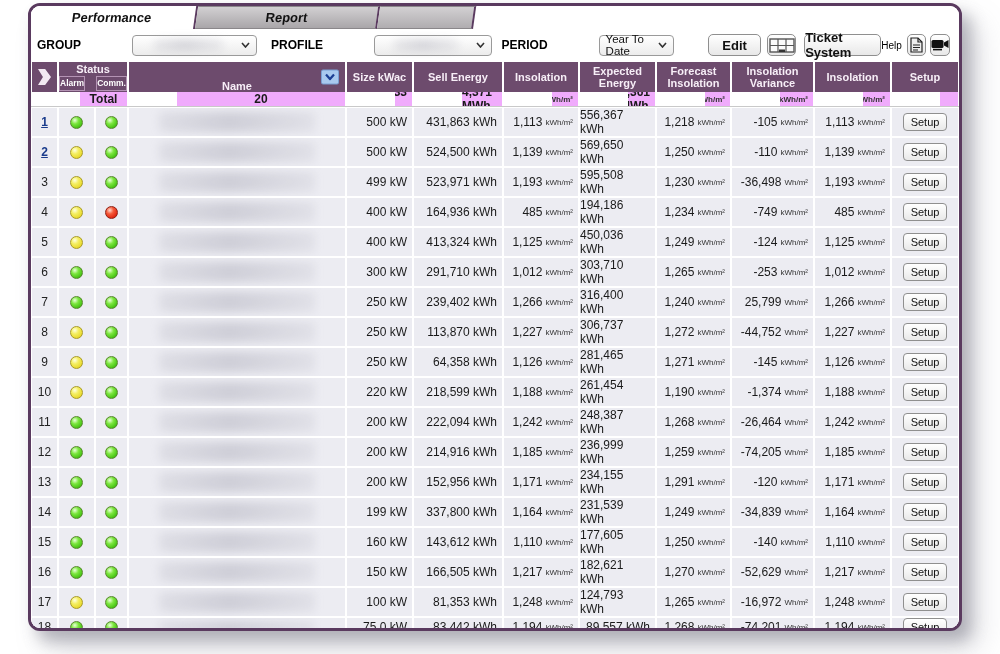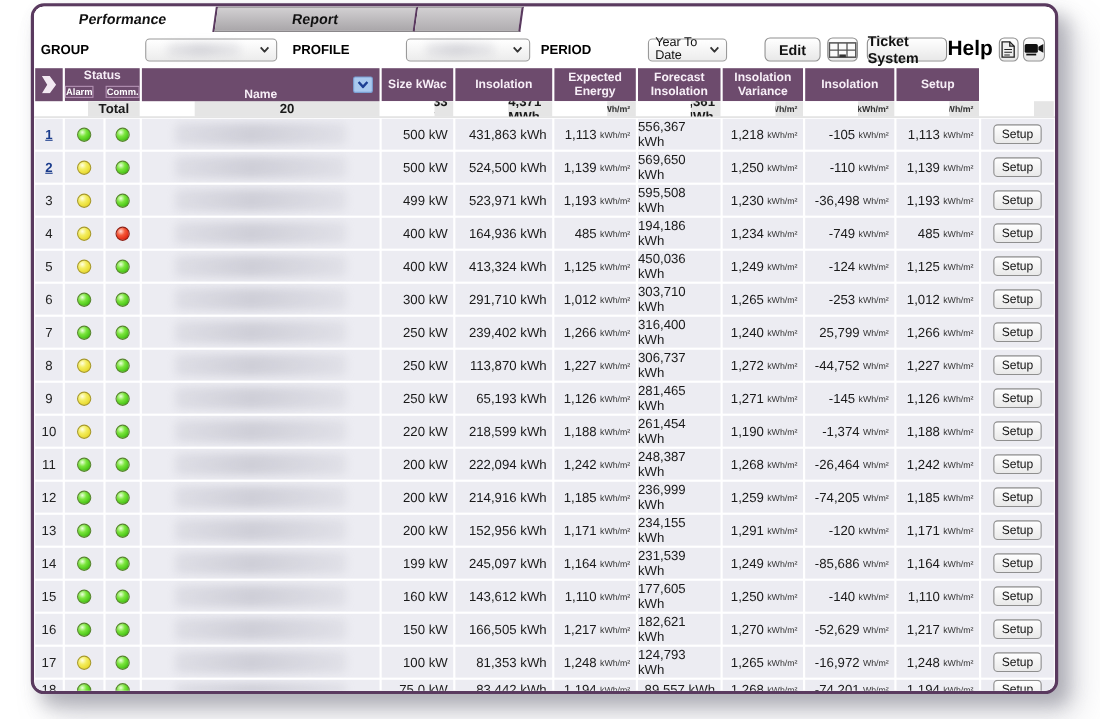--- a/index.html
+++ b/index.html
@@ -42,39 +42,39 @@
   .btn {
     height:22px; border:1px solid #8f8f8f; border-radius:5px;
     background:linear-gradient(#ffffff,#e8e8e8);
     font-size:13px; font-weight:bold; color:#111;
     display:flex; align-items:center; justify-content:center; cursor:pointer;
   }
   .btn-edit { width:70px; margin-right:6px; }
   .btn-grid { width:38px; margin-right:8px; }
   .btn-ticket { width:102px; }
   .spacer { flex:1; }
-  .help { font-size:19px; font-weight:bold; margin-right:5px; }
+  .help { font-size:10px; font-weight:normal; margin-right:5px; }
   .btn-icon { width:25px; margin-right:4px; }
 
   
   :root { --cols: 25px 35px 31px 216px 65px 88px 74px 75px 73px 81px 75px 1fr; }
   .thead { flex:0 0 auto; height:31px; display:grid; grid-template-columns:var(--cols); column-gap:2px; background:#fff; padding:1px 1px 0 1px; }
   .th { background:#6d4b6d; color:#f7eef7; font-size:11px; font-weight:bold; display:flex; align-items:center; justify-content:center; text-align:center; line-height:1.1; }
   .th.wrap2 { white-space:pre-line; }
   .th-arrow { position:relative; }
   .arrow-glyph { width:13px; height:16px; background:#f2e9f2; clip-path:polygon(0 0,55% 0,100% 50%,55% 100%,0 100%,38% 50%); }
   .th-status { display:flex; flex-direction:column; padding:0; }
   .status-top { height:14px; display:flex; align-items:center; justify-content:center; font-size:11px; font-weight:bold; }
-  .status-sub { flex:1; display:flex; gap:11px; padding:0 1px 1px 1px;align-items:center; }
+  .status-sub { flex:1; display:flex; gap:11px; padding:0 1px 1px 1px; }
   .status-sub > div { flex:1; border:1px solid #b493b4; font-size:8.5px; font-weight:bold; display:flex; align-items:center; justify-content:center; color:#fff; }
   .th-name { position:relative;align-items:flex-end; }
   .sort-btn { position:absolute; right:6px; top:50%; transform:translateY(-50%); width:18px; height:15px; background:#a9c9ef; border:1px solid #7aa0d4; border-radius:2px; display:flex; align-items:center; justify-content:center; cursor:pointer; }
 
   .total-row { flex:0 0 auto; height:15px; display:grid; grid-template-columns:var(--cols); column-gap:2px; background:#fff; border-bottom:1px solid #c9c9c9; padding:0 1px; }
-  .total-row .td { background:#e5e5e5;margin-left:48px; }
+  .total-row .td { background:#f0abfc;margin-left:48px; }
   .total-label { grid-column:1 / 4; justify-content:center; font-weight:bold; font-size:12.5px; }
   .total-count { justify-content:center; font-weight:bold; font-size:12.5px; }
   .total-num { font-weight:bold; font-size:12.5px; }
 
   .tbody { flex:1; display:flex; flex-direction:column; gap:2px; background:#fff; padding:1px; }
   .tr { flex:1; display:grid; grid-template-columns:var(--cols); column-gap:2px; }
   .td { background:#ececf2; display:flex; align-items:center; font-size:12px; color:#1a1a1a; overflow:hidden; }
   .c-center { justify-content:center; }
   .c-right { justify-content:flex-end; padding-right:5px; }
   .rownum { font-size:12px; color:#222; text-decoration:none; }
@@ -169,20 +169,21 @@
       </div>
       <div class="th th-name">
         <span>Name</span>
         <div class="sort-btn">
           <svg width="10" height="7" viewBox="0 0 10 7">
               <polyline points="1,1 5,5.5 9,1" fill="none" stroke="#1d3f94" stroke-width="2.2"></polyline>
             </svg>
         </div>
       </div>
       <div class="th">Size kWac</div>
+      <div class="th">Sell Energy</div>
       <div class="th">Insolation</div>
       <div class="th wrap2">Expected
 Energy</div>
       <div class="th wrap2">Forecast
 Insolation</div>
       <div class="th wrap2">Insolation
 Variance</div>
       <div class="th">Insolation</div>
       <div class="th">Setup</div>
     </div>
@@ -508,21 +509,21 @@
     <div class="td c-center">
             <span class="led yellow"></span>
           </div>
     <div class="td c-center">
             <span class="led green"></span>
           </div>
     <div class="td">
             <div class="smudge"></div>
           </div>
     <div class="td c-right">250 kW</div>
-    <div class="td c-right">65,193 kWh</div>
+    <div class="td c-right">64,358 kWh</div>
     <div class="td c-right">
             <span>1,126</span>
             <span class="unit">kWh/m²</span>
           </div>
     <div class="td c-right">281,465 kWh</div>
     <div class="td c-right">
             <span>1,271</span>
             <span class="unit">kWh/m²</span>
           </div>
     <div class="td c-right">
@@ -688,32 +689,32 @@
     <div class="td c-center">
             <span class="led green"></span>
           </div>
     <div class="td c-center">
             <span class="led green"></span>
           </div>
     <div class="td">
             <div class="smudge"></div>
           </div>
     <div class="td c-right">199 kW</div>
-    <div class="td c-right">245,097 kWh</div>
+    <div class="td c-right">337,800 kWh</div>
     <div class="td c-right">
             <span>1,164</span>
             <span class="unit">kWh/m²</span>
           </div>
     <div class="td c-right">231,539 kWh</div>
     <div class="td c-right">
             <span>1,249</span>
             <span class="unit">kWh/m²</span>
           </div>
     <div class="td c-right">
-            <span>-85,686</span>
+            <span>-34,839</span>
             <span class="unit">Wh/m²</span>
           </div>
     <div class="td c-right">
             <span>1,164</span>
             <span class="unit">kWh/m²</span>
           </div>
     <div class="td c-center">
             <button class="setup-btn">Setup</button>
           </div>
   </div>

